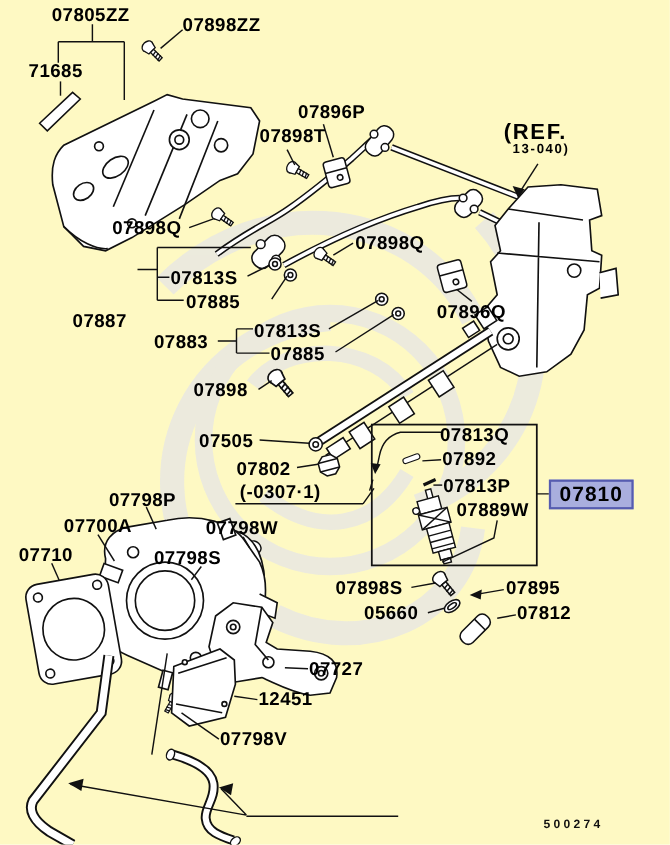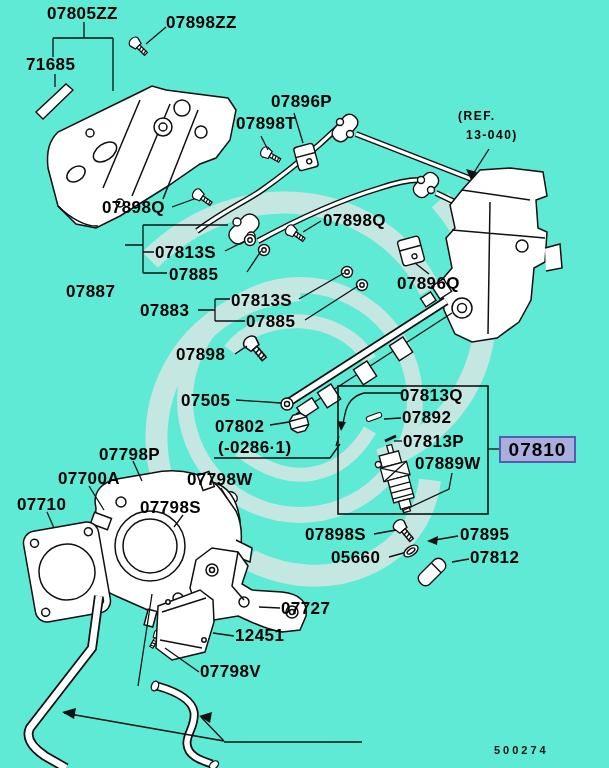--- a/index.html
+++ b/index.html
@@ -1,21 +1,21 @@
 <!DOCTYPE html>
 <html><head>
 <meta charset="utf-8">
 <style>
   html,body{margin:0;padding:0;background:#fff;}
-  .stage{position:relative;width:609px;height:768px;background:#5eead4;overflow:hidden;
+  .stage{position:relative;width:609px;height:768px;background:#fef9c3;overflow:hidden;
          font-family:"Liberation Sans", sans-serif;}
   svg{position:absolute;left:0;top:0;}
   .pl{position:absolute;font-weight:700;font-size:17px;letter-spacing:.4px;
       color:#000;white-space:nowrap;line-height:1;}
-  .ref{font-size:12px;letter-spacing:1.5px;}
+  .ref{font-size:20px;letter-spacing:1.5px;}
   .ref2{font-size:12px;letter-spacing:1.5px;}
   .docnum{position:absolute;font-weight:700;font-size:11px;letter-spacing:3px;color:#111;}
   .hl{position:absolute;left:499px;top:436px;width:77px;height:27px;
       display:flex;align-items:center;justify-content:center;
       font-weight:700;font-size:19px;letter-spacing:1px;color:#000;
       background:#a9aede;border:2px solid #0f766e;box-sizing:border-box;}
 </style>
 </head>
 <body>
 
@@ -326,21 +326,21 @@
   <div class="pl" style="left:66px;top:237px;margin-top:46px;">07887</div>
   <div class="pl" style="left:155px;top:244px;">07813S</div>
   <div class="pl" style="left:169px;top:266px;">07885</div>
   <div class="pl" style="left:140px;top:302px;">07883</div>
   <div class="pl" style="left:231px;top:292px;">07813S</div>
   <div class="pl" style="left:246px;top:313px;">07885</div>
   <div class="pl" style="left:397px;top:275px;">07896Q</div>
   <div class="pl" style="left:176px;top:346px;">07898</div>
   <div class="pl" style="left:181px;top:392px;">07505</div>
   <div class="pl" style="left:215px;top:418px;">07802</div>
-  <div class="pl" style="left:218px;top:439px;">(-0286·1)</div>
+  <div class="pl" style="left:218px;top:439px;">(-0307·1)</div>
 
   <div class="pl" style="left:400px;top:387px;">07813Q</div>
   <div class="pl" style="left:402px;top:409px;">07892</div>
   <div class="pl" style="left:403px;top:433px;">07813P</div>
   <div class="pl" style="left:415px;top:455px;">07889W</div>
 
   <div class="hl" style="background: rgb(169, 174, 222); border-color: rgb(86, 92, 176);">07810</div>
 
   <div class="pl" style="left:99px;top:446px;">07798P</div>
   <div class="pl" style="left:58px;top:470px;">07700A</div>

